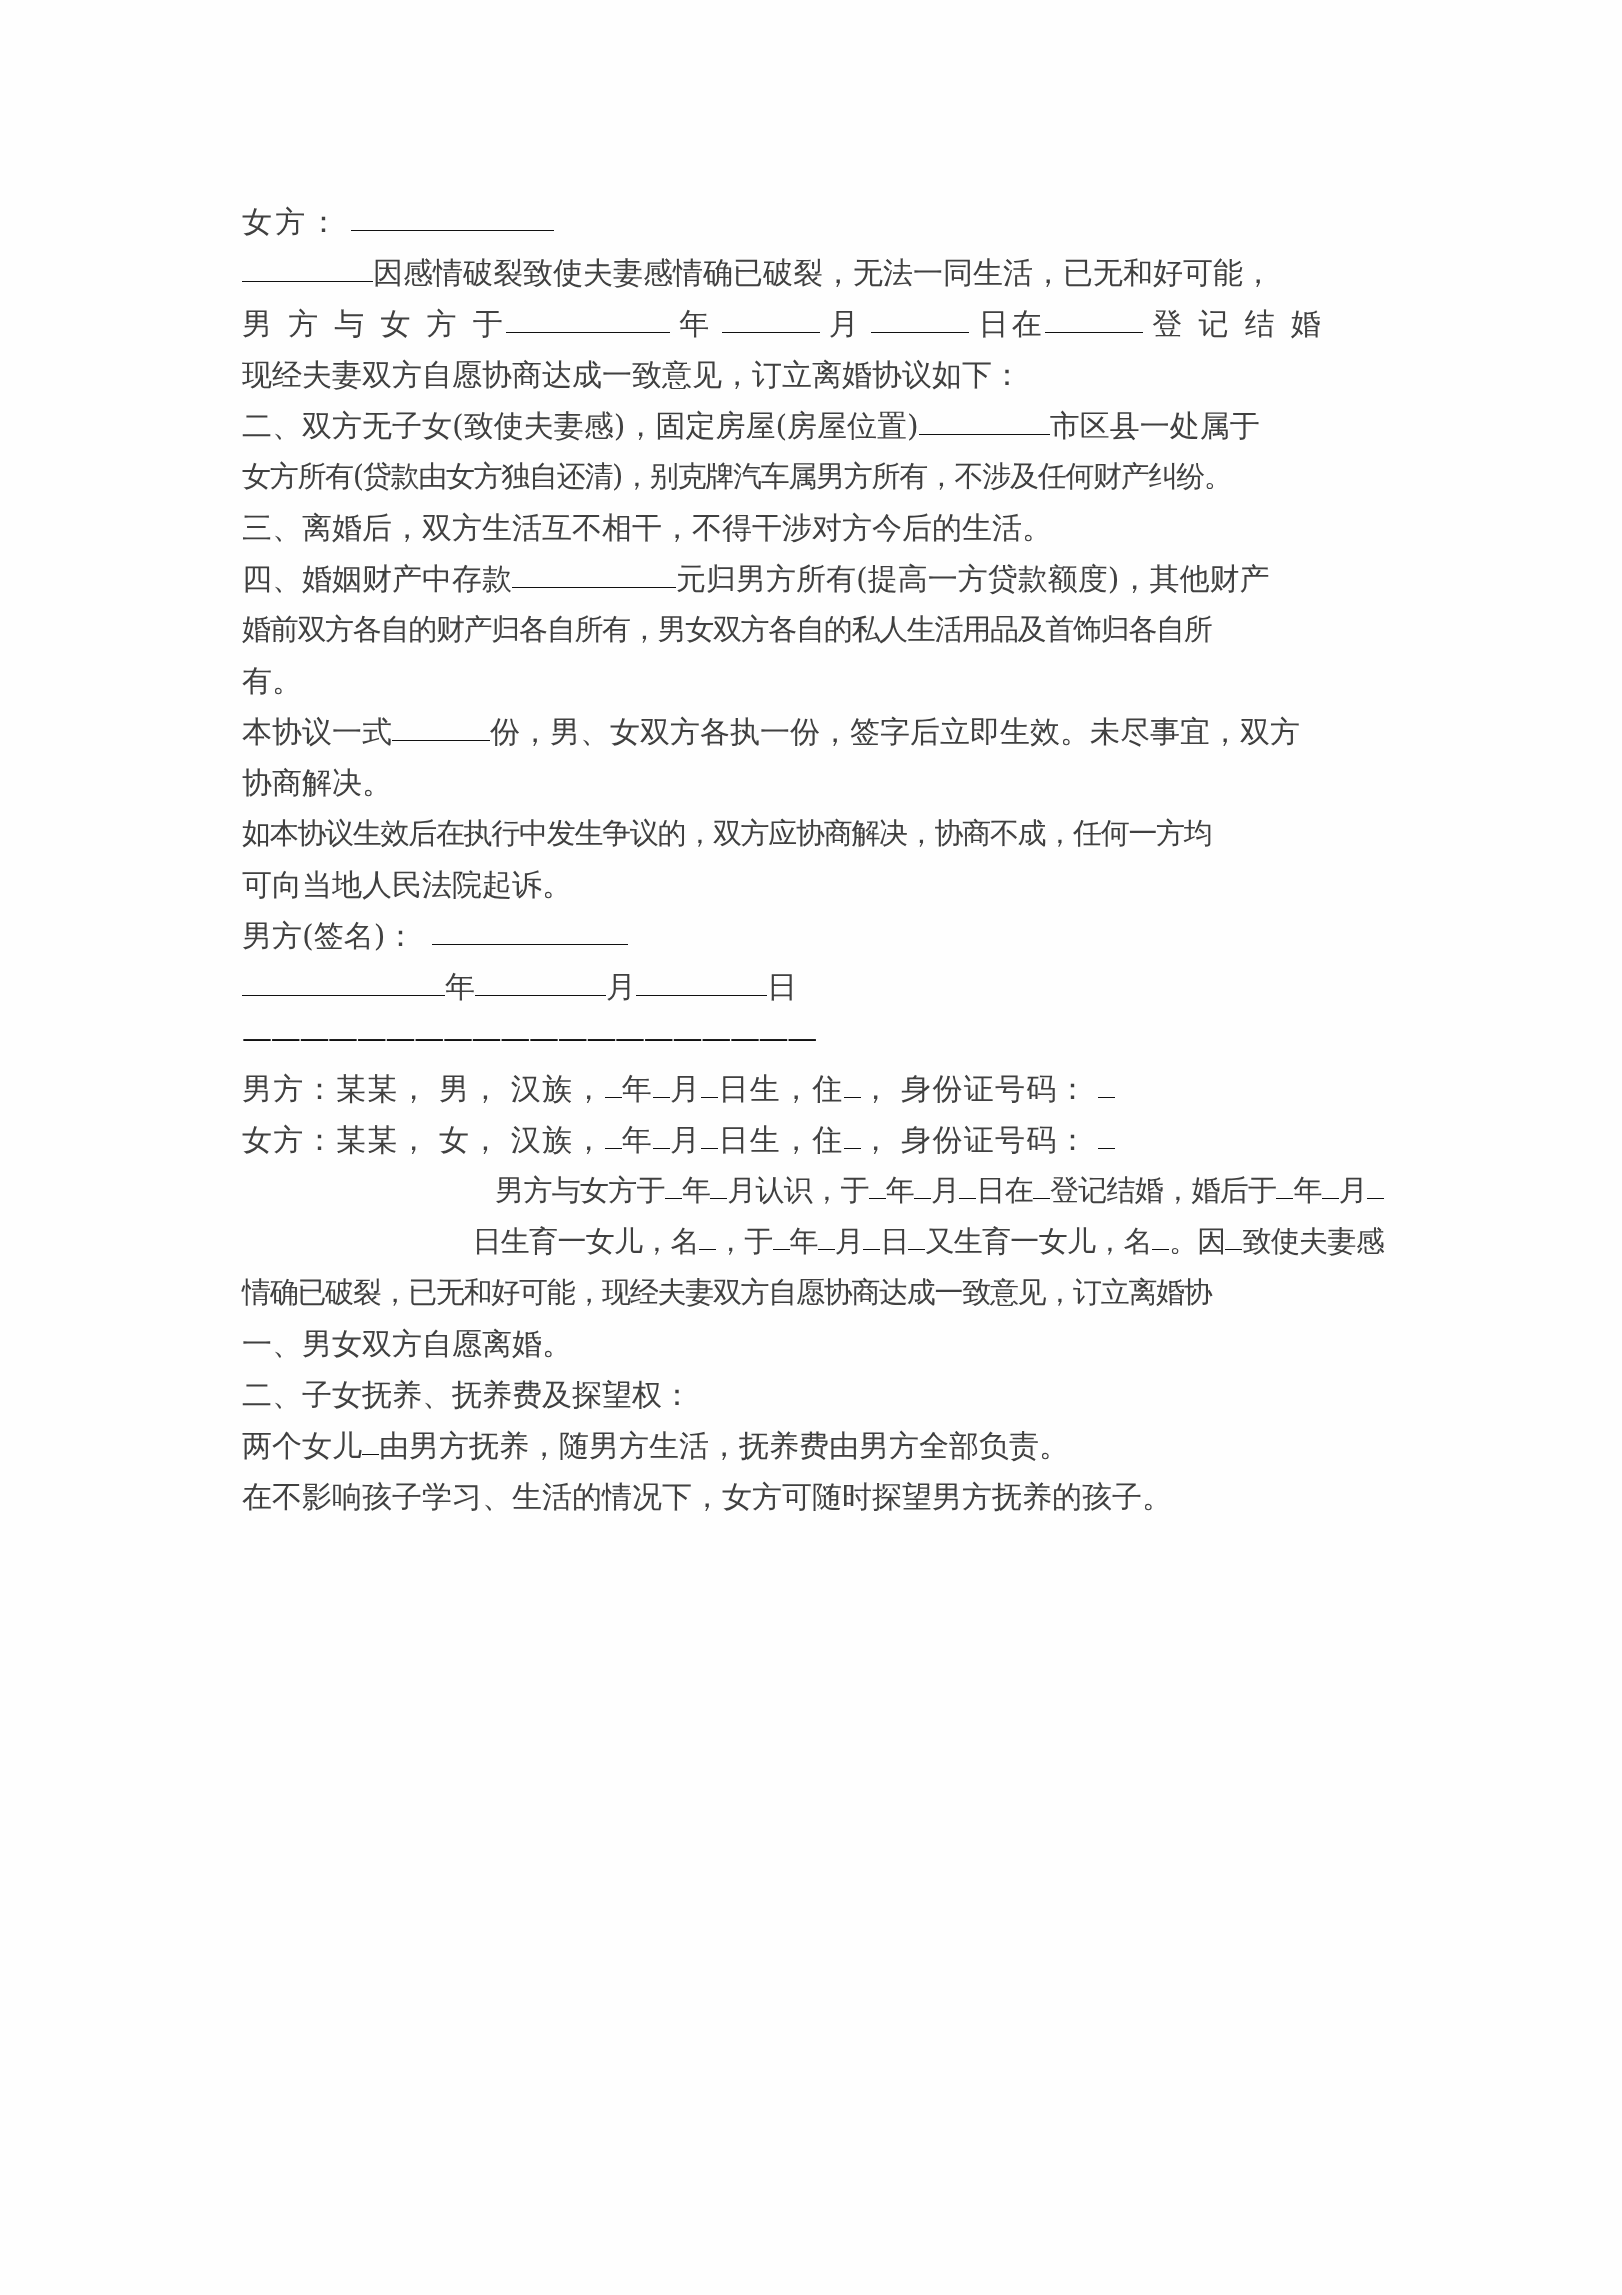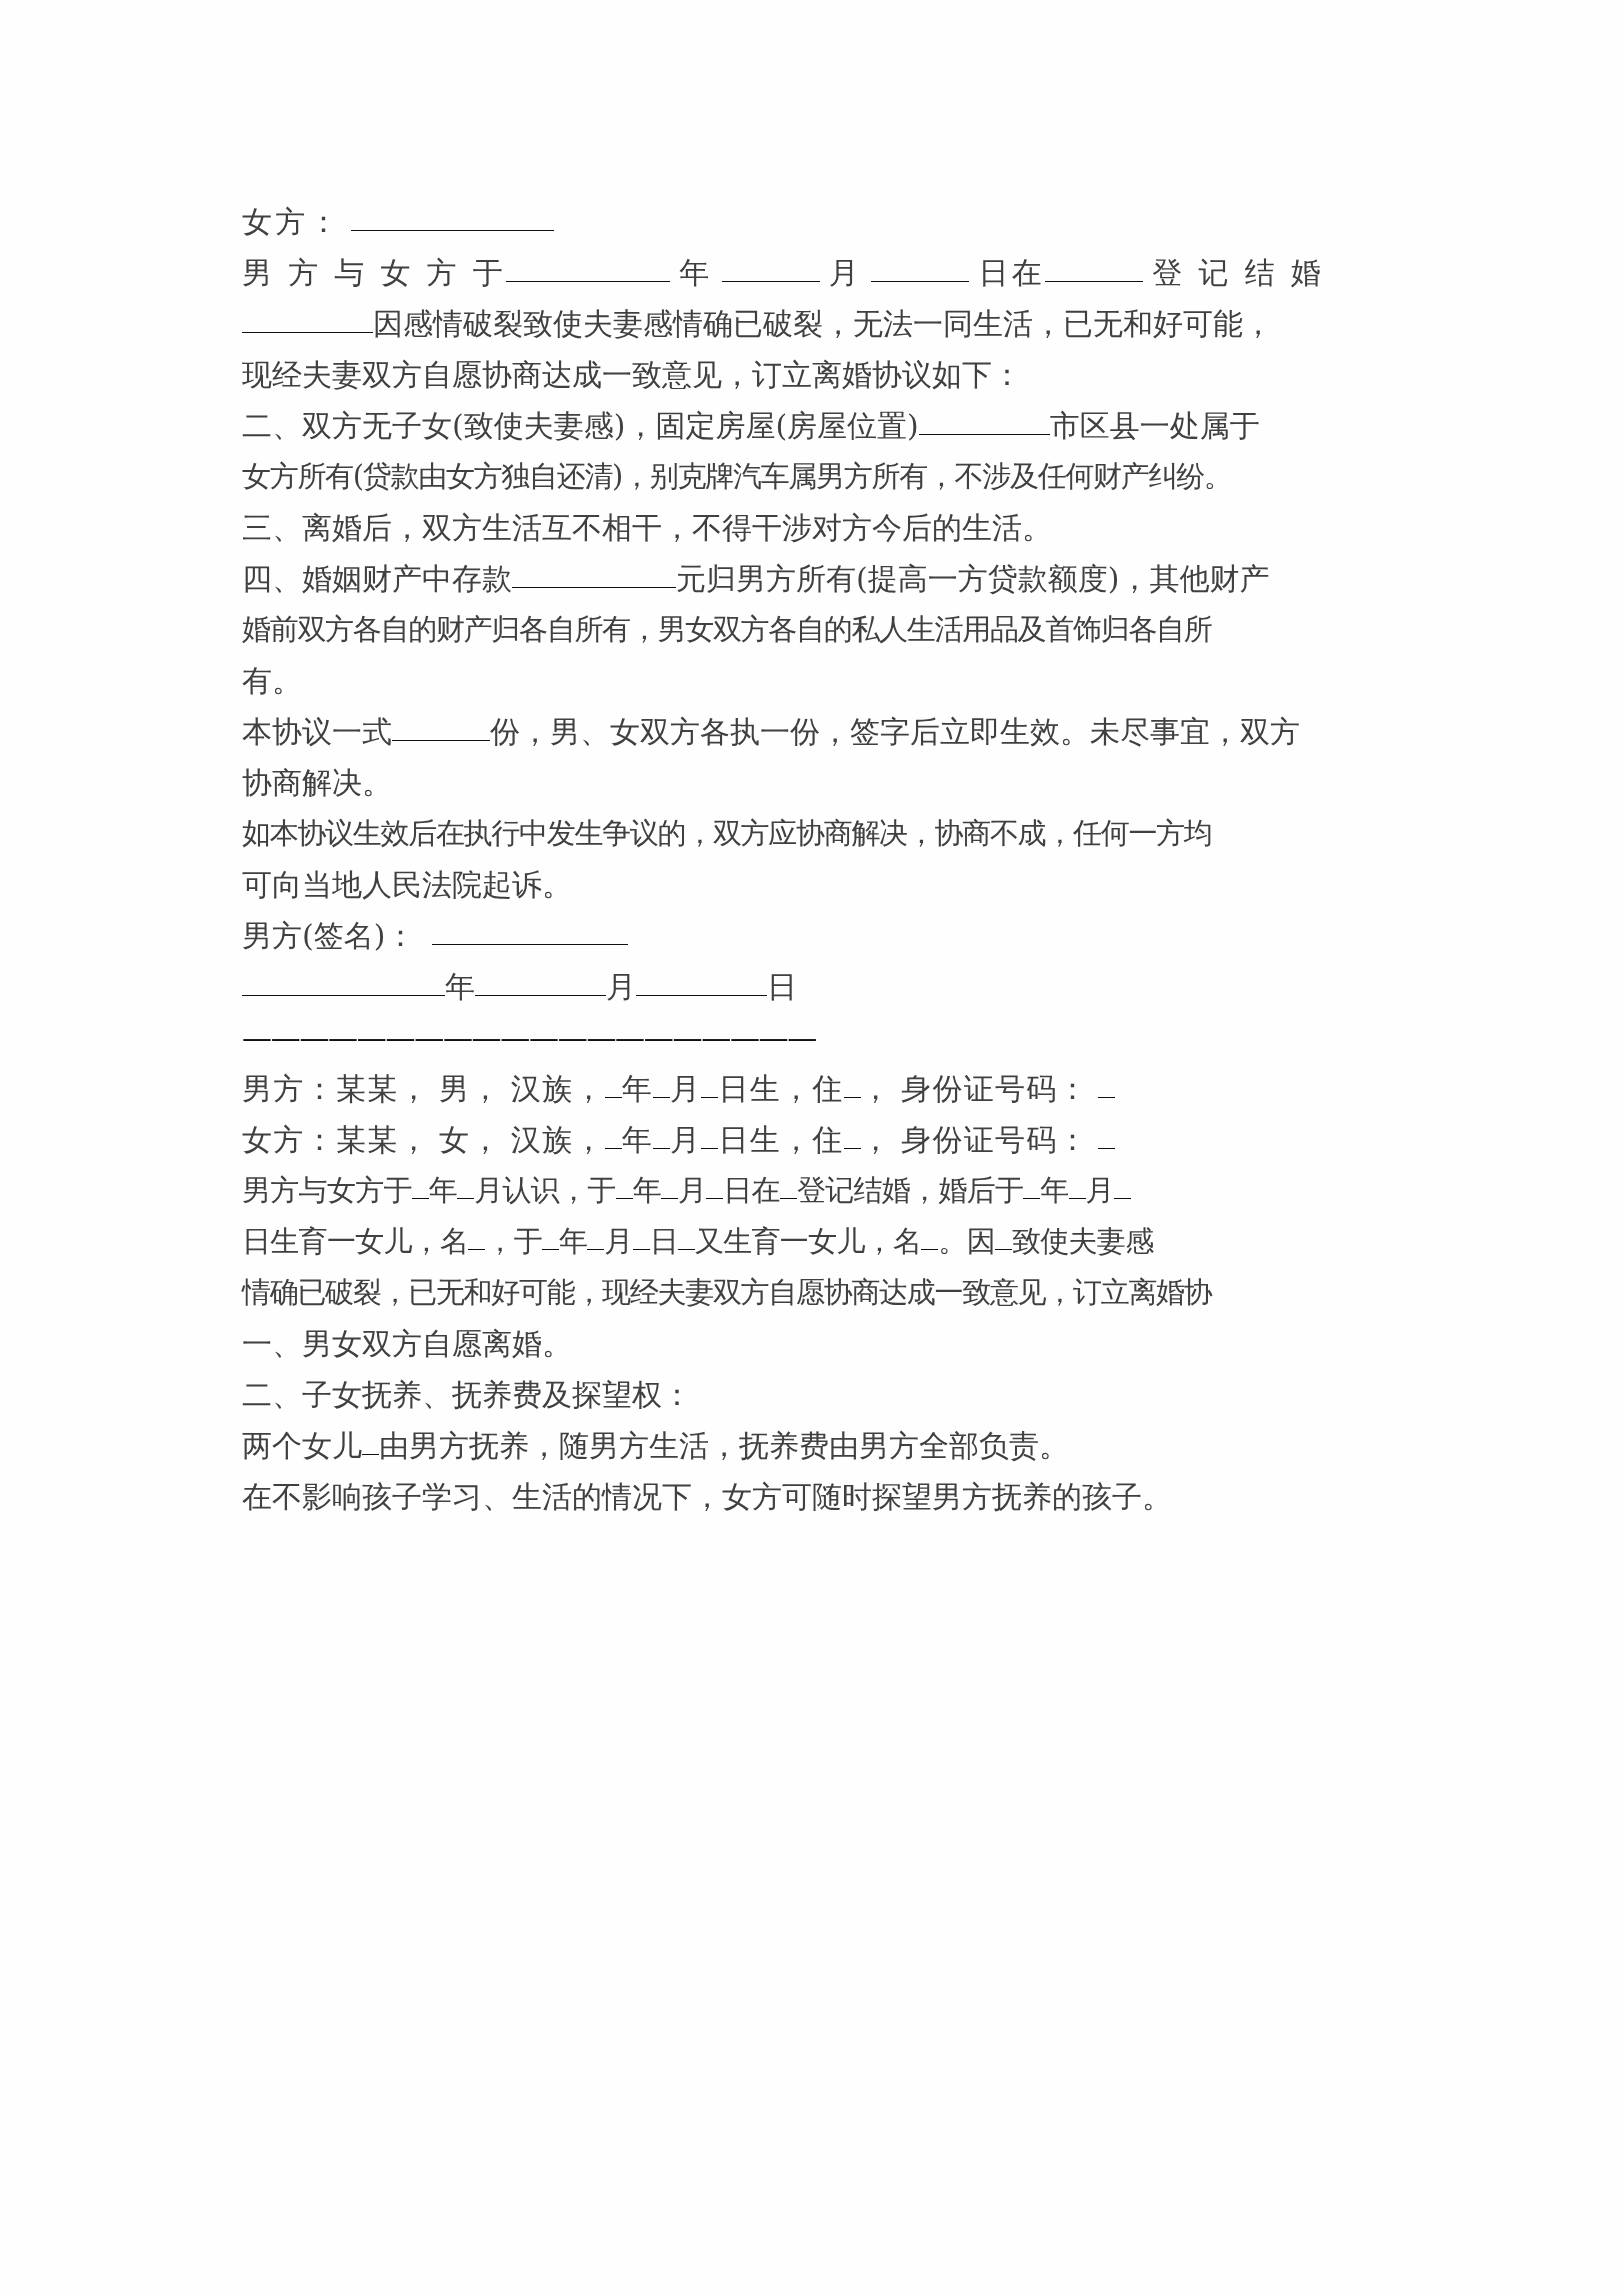--- a/index.html
+++ b/index.html
@@ -28,21 +28,21 @@
   
   .ln {
     font-size: 30px;
     line-height: 51px;
     color: #404040;
     white-space: nowrap;
     letter-spacing: 0;
   }
   .ln.sp1 { letter-spacing: 3.3px; }
   .ln.sp2 { letter-spacing: 1.3px; }
-  .ln.narrow { font-size: 29px; letter-spacing: -0.7px; }
+  .ln.narrow { font-size: 29px; letter-spacing: -0.7px; text-align: right; }
   .ln.tight { font-size: 29px; letter-spacing: -1.3px; }
 
   
   .blk {
     display: inline-block;
     border-bottom: 1.3px solid #111111;
     vertical-align: 1.3px;
     height: 23.6px;
   }
   .b-md  { width: 98px; }
@@ -75,26 +75,26 @@
 </head>
 <body>
 
 <div class="page">
   <div class="doc-body">
 
     <div class="ln sp1">
       <span>女方：</span><span class="gap-sm"></span><span class="blk b-xxl"></span>
     </div>
 
+    <div class="ln">
+      <span class="blk b-lg"></span><span>因感情破裂致使夫妻感情确已破裂，无法一同生活，已无和好可能，</span>
+    </div>
+
     <div class="ln sp1">
       <span>男 方 与 女 方 于</span><span class="blk b-xl"></span><span class="gap-sm"></span><span>年</span><span class="gap-sm"></span><span class="blk b-md"></span><span class="gap-sm"></span><span>月</span><span class="gap-sm"></span><span class="blk b-md"></span><span class="gap-sm"></span><span>日</span><span>在</span><span class="blk b-md"></span><span class="gap-sm"></span><span>登 记 结 婚</span>
-    </div>
-
-    <div class="ln">
-      <span class="blk b-lg"></span><span>因感情破裂致使夫妻感情确已破裂，无法一同生活，已无和好可能，</span>
     </div>
 
     <div class="ln">现经夫妻双方自愿协商达成一致意见，订立离婚协议如下：</div>
 
 
     <div class="ln">
       <span>二、双方无子女(致使夫妻感)，固定房屋(房屋位置)</span><span class="blk b-lg"></span><span>市区县一处属于</span>
     </div>
 
     <div class="ln tight">女方所有(贷款由女方独自还清)，别克牌汽车属男方所有，不涉及任何财产纠纷。</div>

